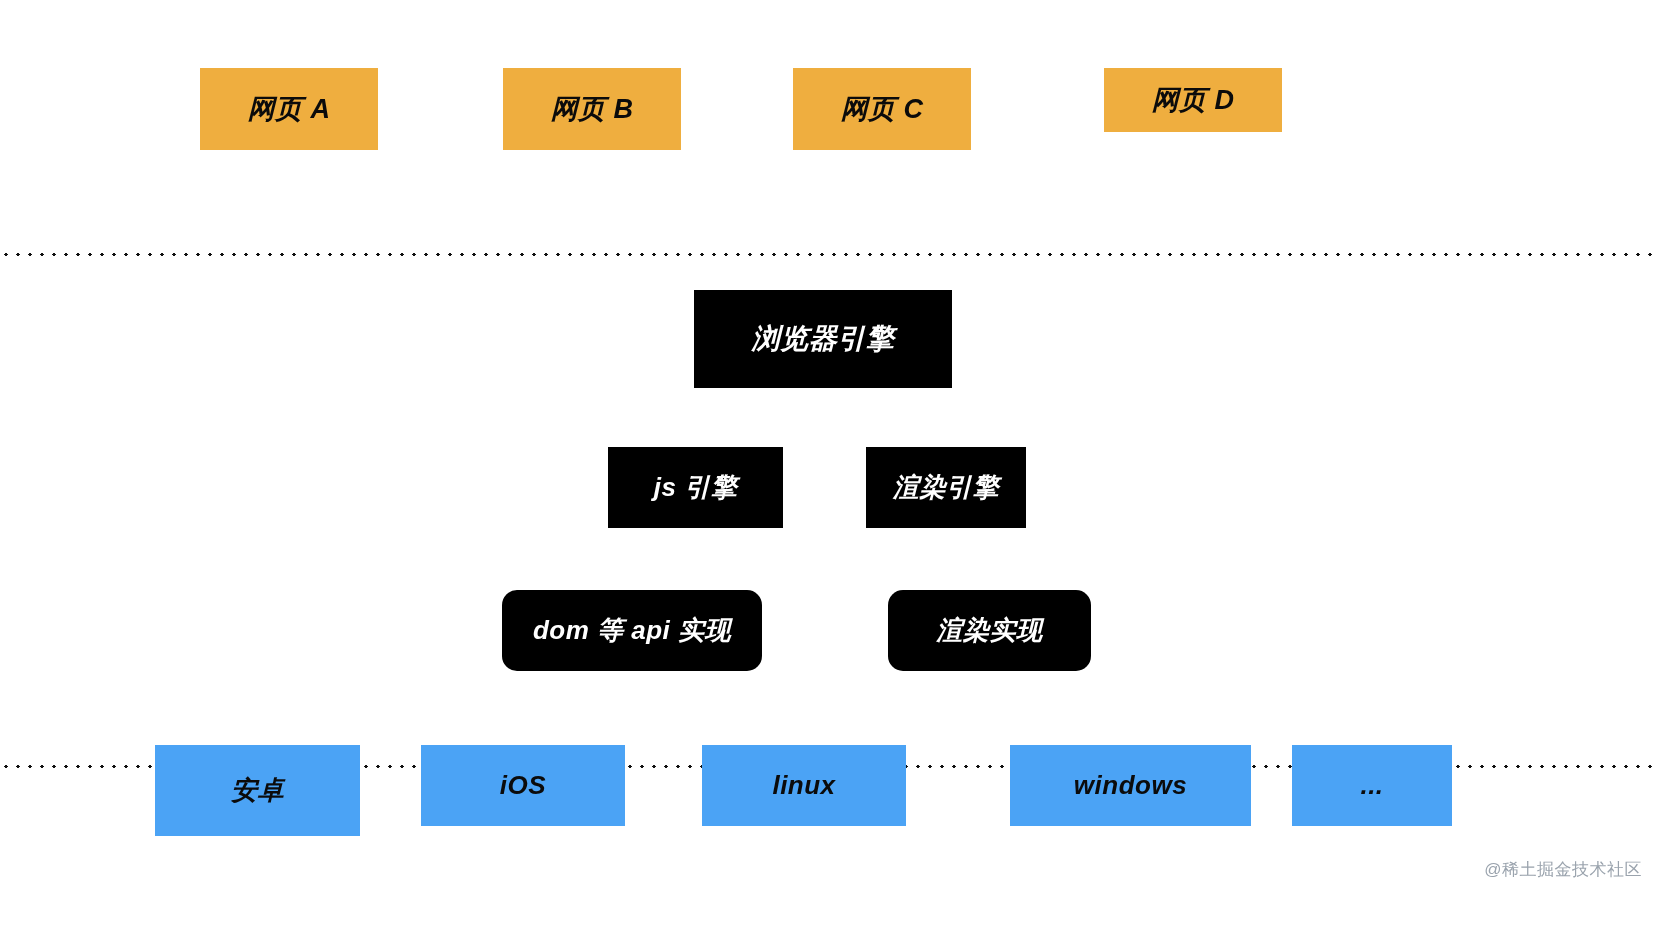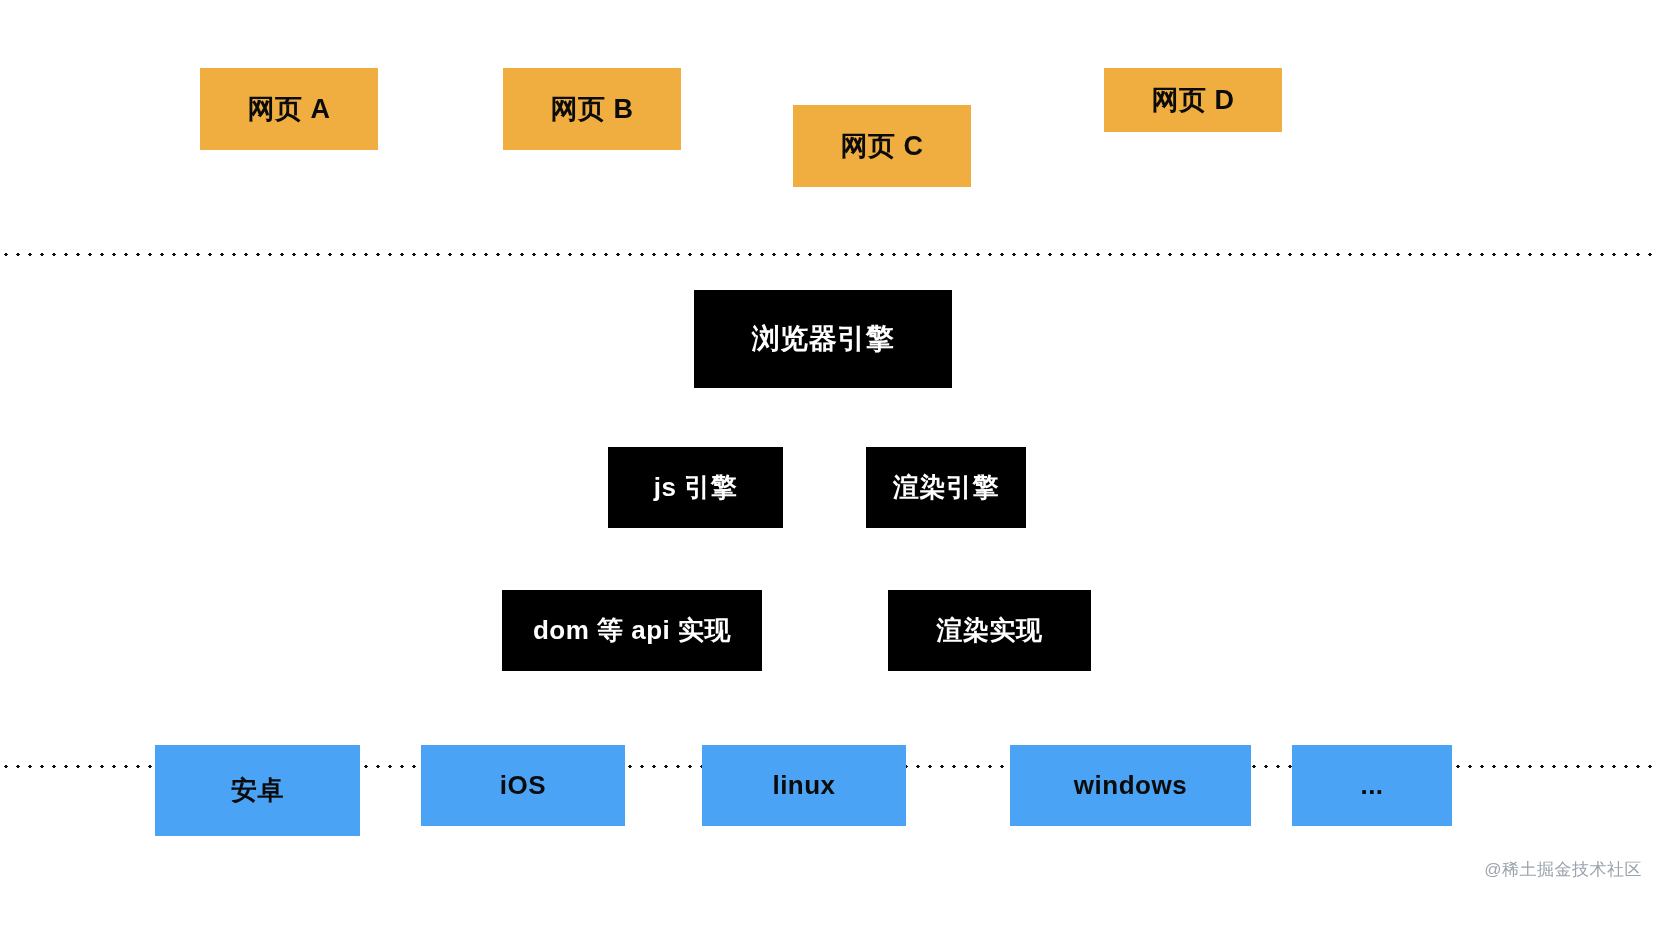--- a/index.html
+++ b/index.html
@@ -22,41 +22,42 @@
   
   .node {
     position: absolute;
     display: flex;
     align-items: center;
     justify-content: center;
     box-sizing: border-box;
     line-height: 1.2;
     white-space: nowrap;
     user-select: none;
+    font-style: italic;
   }
 
   
   .layer-page {
     background: #efae3f;
     color: #0b0b0b;
     font-size: 27px;
     font-weight: 700;
     letter-spacing: 0.5px;
   }
 
   
   .layer-engine {
     background: #000000;
     color: #ffffff;
     font-weight: 700;
     letter-spacing: 0.5px;
   }
   .engine-root   { font-size: 28px; }
   .engine-sub    { font-size: 26px; }
-  .engine-impl   { font-size: 26px; }
+  .engine-impl   { font-size: 26px; border-radius: 15px; }
 
   
   .layer-os {
     background: #4ba3f5;
     color: #0b0b0b;
     font-size: 26px;
     font-weight: 700;
     letter-spacing: 0.5px;
   }
 
@@ -88,21 +89,21 @@
 <div id="canvas">
 
   <div class="node layer-page" style="left:200px; top:68px; width:178px; height:82px;">
     <span>网页 A</span>
   </div>
 
   <div class="node layer-page" style="left:503px; top:68px; width:178px; height:82px;">
     <span>网页 B</span>
   </div>
 
-  <div class="node layer-page" style="left:793px; top:68px; width:178px; height:82px;margin-top:37px;">
+  <div class="node layer-page" style="left:793px; top:68px; width:178px; height:82px;">
     <span>网页 C</span>
   </div>
 
   <div class="node layer-page" style="left:1104px; top:68px; width:178px; height:64px;">
     <span>网页 D</span>
   </div>
 
   <div class="separator" style="top:252px;"></div>
 
   <div class="node layer-engine engine-root" style="left:694px; top:290px; width:258px; height:98px;">

